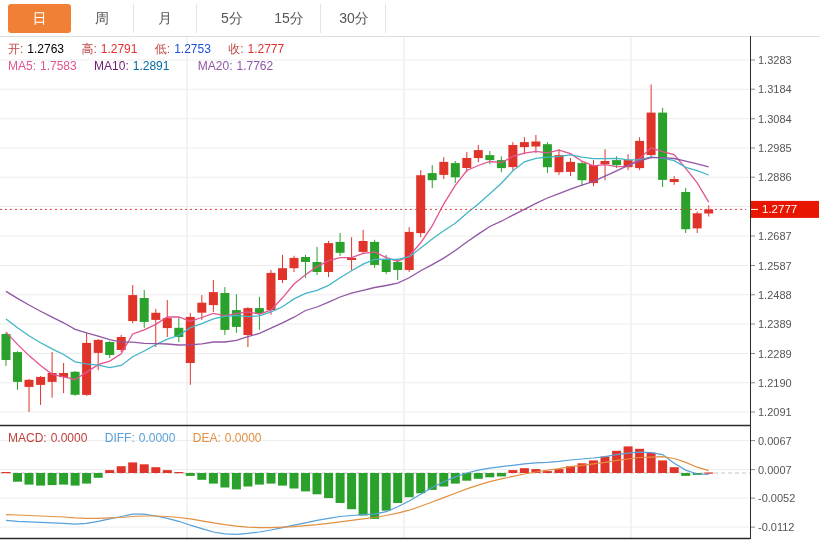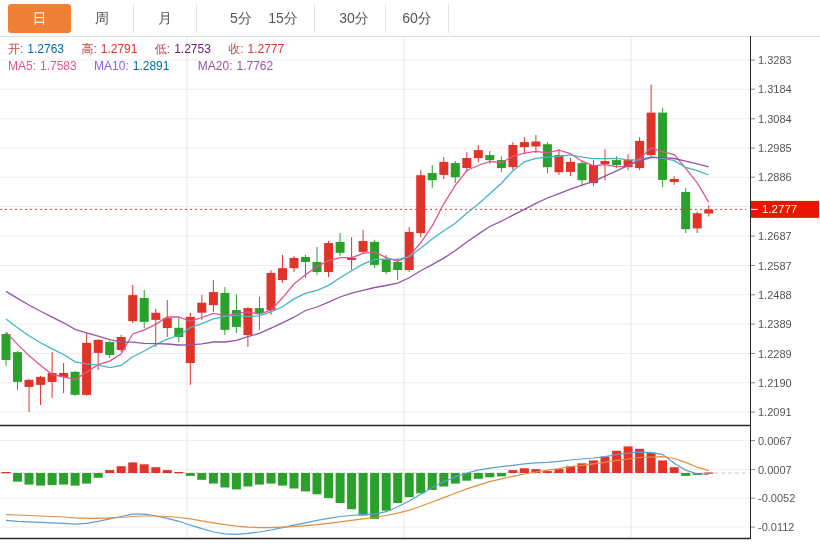--- a/index.html
+++ b/index.html
@@ -289,33 +289,37 @@
         <line x1="0" y1="425.5" x2="750" y2="425.5" stroke="#2a2a2a" stroke-width="1.5"></line>
         <line x1="0" y1="538.5" x2="750" y2="538.5" stroke="#2a2a2a" stroke-width="1.5"></line>
         <line x1="750.5" y1="36" x2="750.5" y2="539" stroke="#2a2a2a"></line>
       </g>
     </svg>
 
   <div id="tabbar">
     <div class="tab active" style="left: 8px; background: rgb(239, 128, 53);">日</div>
     <div class="tab" style="left:71px">周</div>
     <div class="tab" style="left:134px">月</div>
-    <div class="tab" style="left:210px">5分</div>
-    <div class="tab" style="left:252px">15分</div>
+    <div class="tab" style="left:201px">5分</div>
+    <div class="tab" style="left:258px">15分</div>
     <div class="tab" style="left:323px">30分</div>
-    <div class="tab" style="left:386px">60分</div>
   </div>
 
   <div class="legend" style="left:8px;top:41px">
-    <span class="lab-red" style="color: rgb(194, 72, 72);">开:</span><span class="val-red gap" style="color: #0369a1;">1.2763</span>
+    <span class="lab-red" style="color: rgb(194, 72, 72);">开:</span><span class="val-red gap" style="color: #000000;">1.2763</span>
     <span class="lab-red" style="color: rgb(194, 72, 72);">高:</span><span class="val-red gap" style="color: rgb(226, 48, 48);">1.2791</span>
-    <span class="lab-red" style="color: rgb(194, 72, 72);">低:</span><span class="val-red gap" style="color: #701a75;">1.2753</span>
+    <span class="lab-red" style="color: rgb(194, 72, 72);">低:</span><span class="val-red gap" style="color: #1d4ed8;">1.2753</span>
     <span class="lab-red" style="color: rgb(194, 72, 72);">收:</span><span class="val-red" style="color: rgb(226, 48, 48);">1.2777</span>
   </div>
 
   <div class="legend" style="left:8px;top:59px">
     <span class="ma5" style="color: rgb(226, 84, 146); text-align: right;">MA5:</span><span class="ma5 gap" style="color: rgb(226, 84, 146);">1.7583</span>
-    <span class="ma10" style="color: #8b5cf6; margin-top: 47px;">MA10:</span><span class="ma10 gap" style="color: #0369a1;">1.2891</span>
+    <span class="ma10" style="color: #701a75; margin-top: 47px;">MA10:</span><span class="ma10 gap" style="color: #0369a1;">1.2891</span>
     <span class="ma20" style="color: rgb(146, 86, 165); padding-left: 11px;">MA20:</span><span class="ma20" style="color: rgb(146, 86, 165);">1.7762</span>
   </div>
 
+  <div class="legend" style="left:8px;top:431px">
+    <span class="macd" style="color: rgb(192, 65, 61);">MACD:</span><span class="macd gap" style="color: rgb(192, 65, 61);">0.0000</span>
+    <span class="diff" style="color: rgb(87, 160, 217);">DIFF:</span><span class="diff gap" style="color: rgb(87, 160, 217);">0.0000</span>
+    <span class="dea" style="color: rgb(226, 144, 64);">DEA:</span><span class="dea" style="color: rgb(226, 144, 64);">0.0000</span>
+  </div>
 
 </div>
 
 </body></html>

